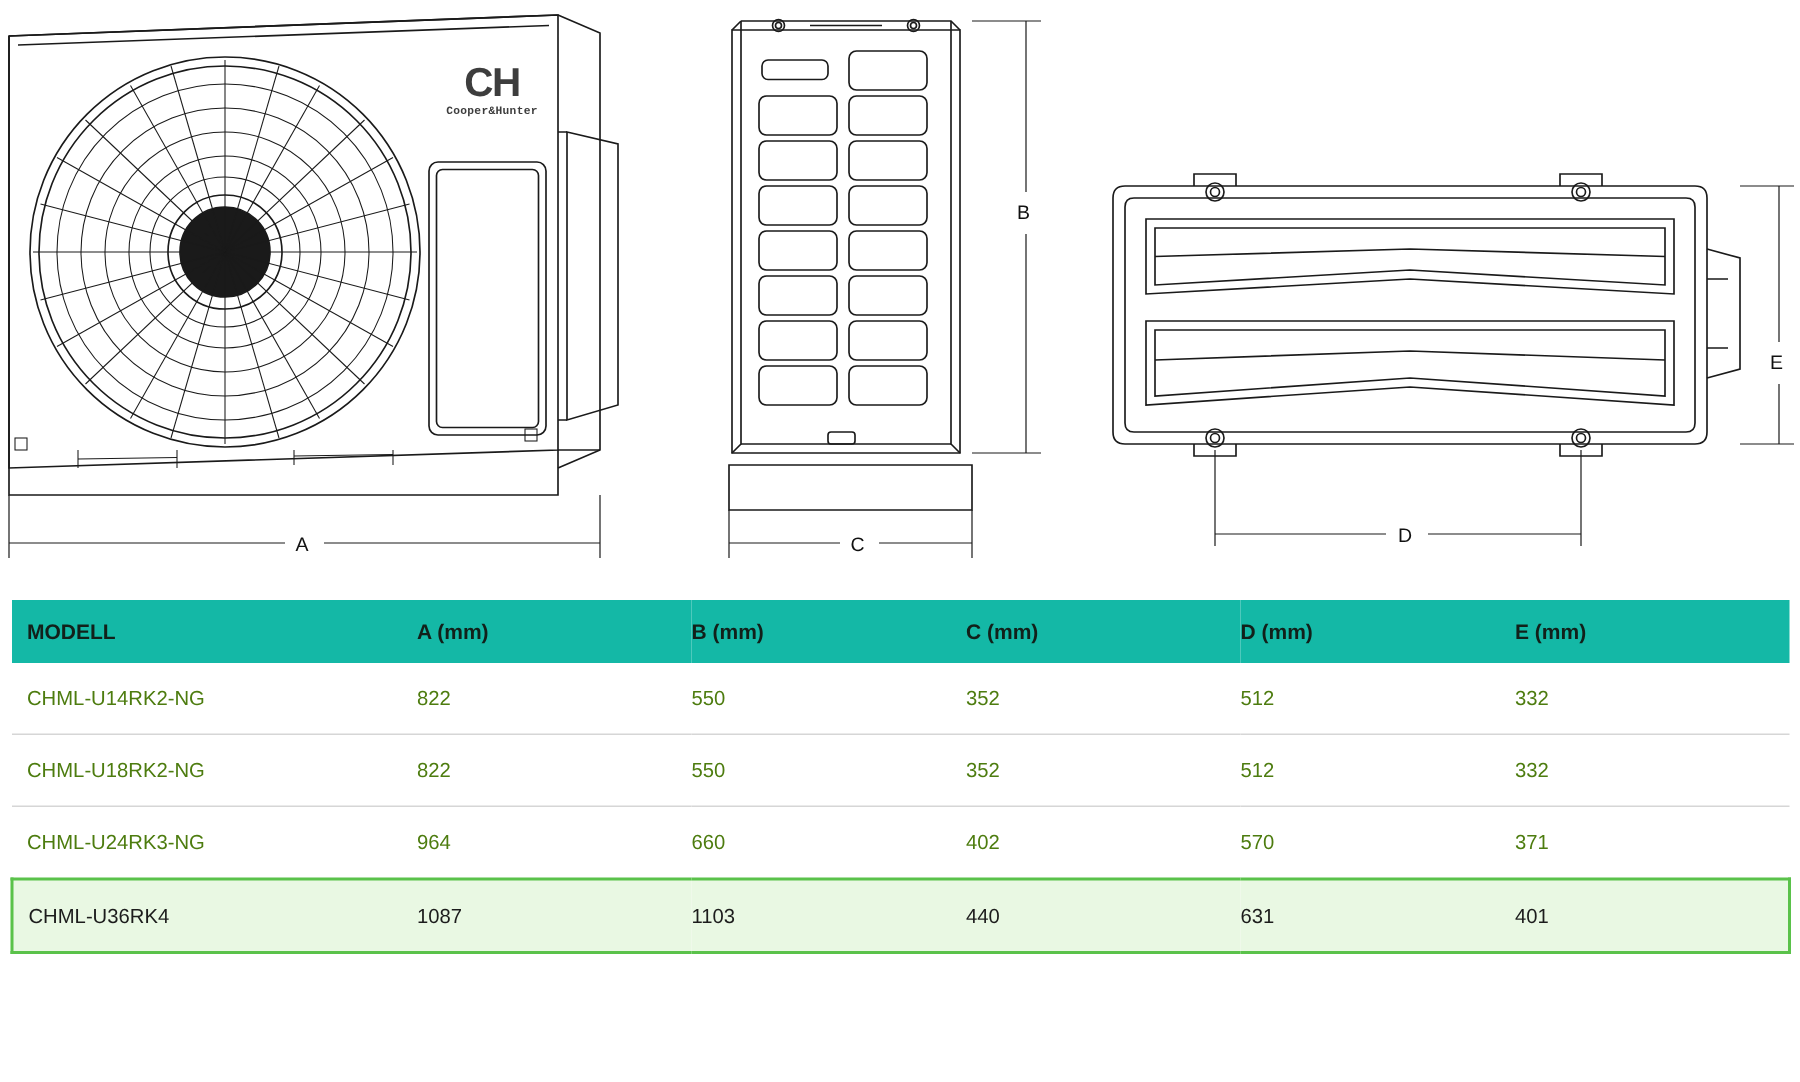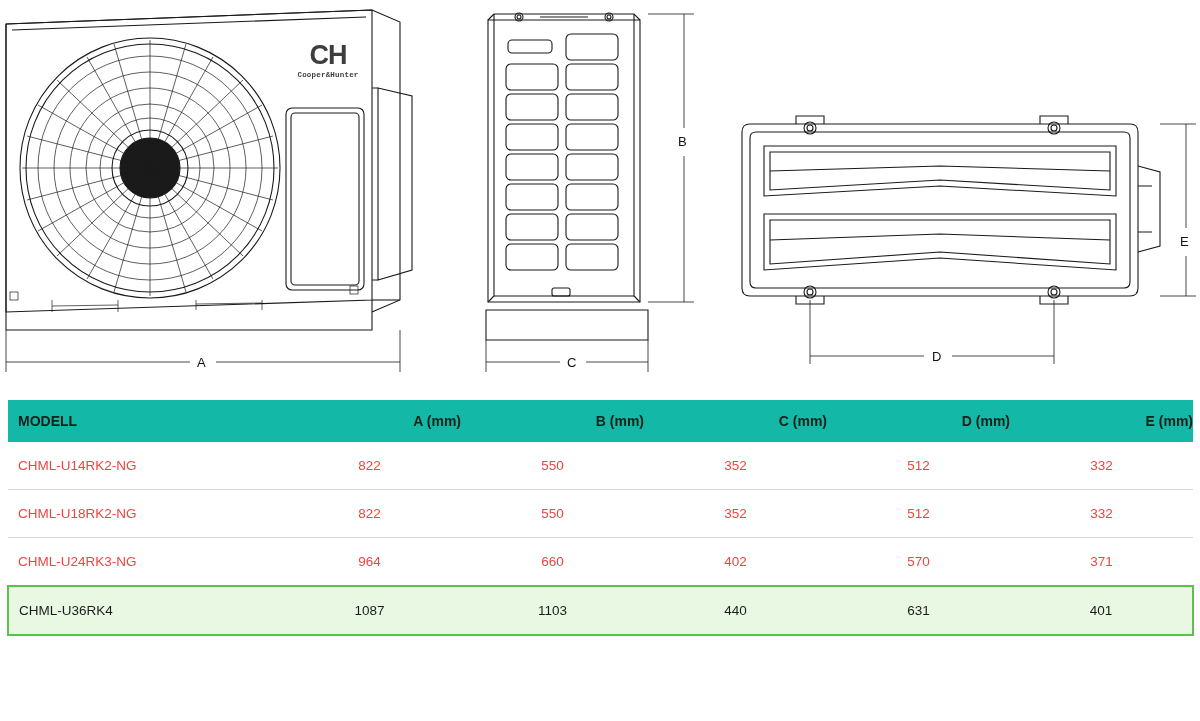--- a/index.html
+++ b/index.html
@@ -46,33 +46,32 @@
     color: #12201a;
     font-weight: bold;
     font-size: 14px;
     text-align: left;
     height: 42px;
     padding: 0 0 0 10px;
     border: none;
   }
   #spec-table thead th.num {
     padding-left: 0;
-    text-align: right;
+    text-align: left;
   }
   #spec-table tbody td {
     height: 47px;
     border-bottom: 1px solid #d6d6d6;
     padding: 0 0 0 10px;
-    color: #ef4444;
+    color: #4d7c0f;
     font-size: 13.5px;
     vertical-align: middle;
   }
   #spec-table tbody td.num {
     padding-left: 0;
-    text-align: center;
   }
   #spec-table tbody tr.highlight td {
     background: #e9f8e3;
     border-top: 2px solid #5ac24a;
     border-bottom: 2px solid #5ac24a;
     color: #1c1c1c;
   }
   #spec-table tbody tr.highlight td:first-child {
     border-left: 2px solid #5ac24a;
   }

